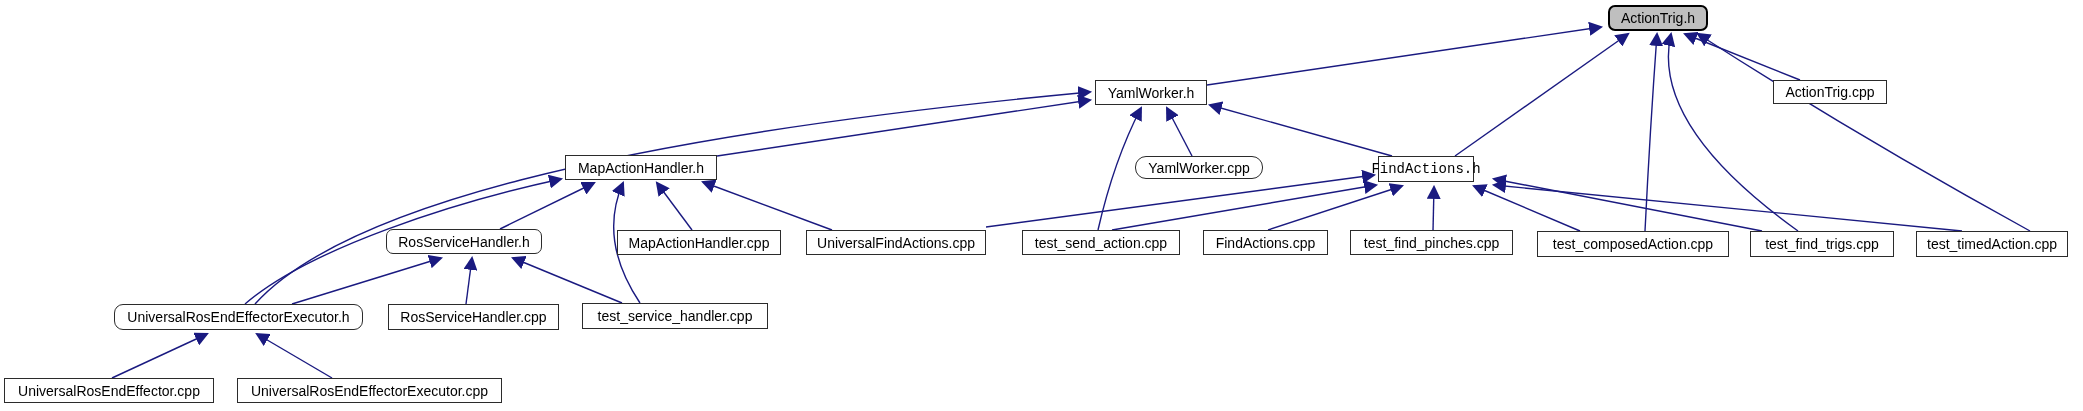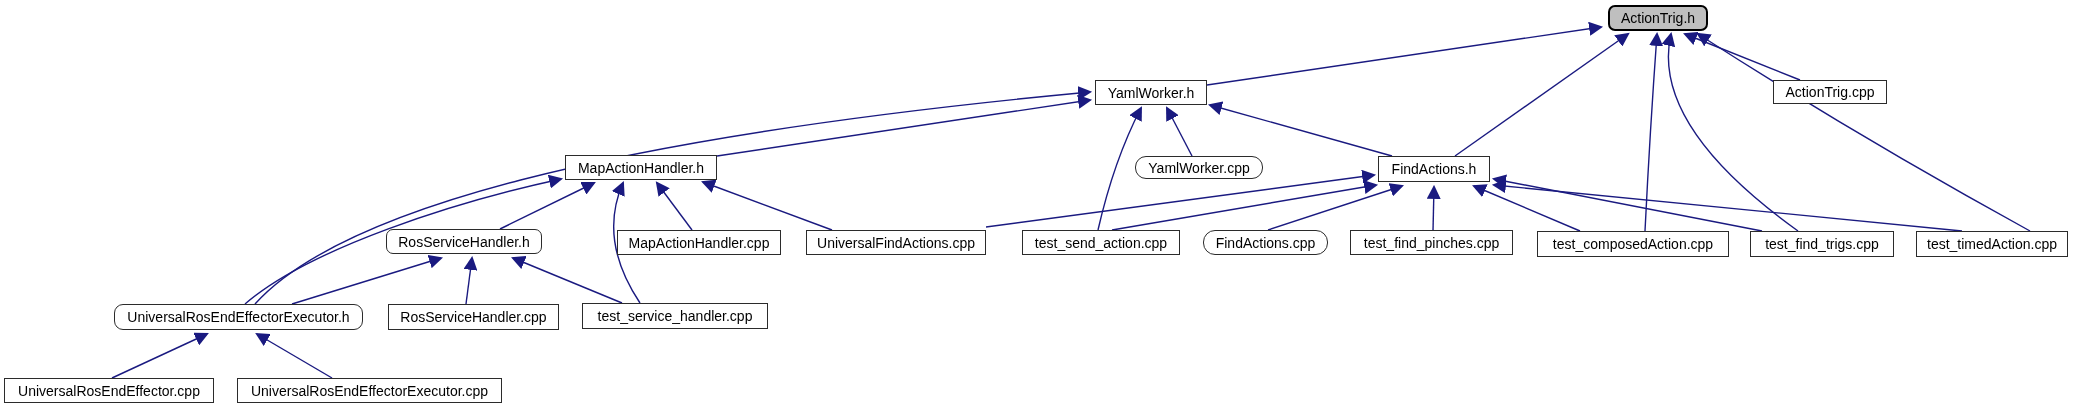--- a/index.html
+++ b/index.html
@@ -52,26 +52,26 @@
         <path class="edge" d="M 112,378 L 207,334" marker-end="url(#arrow)"></path>
         <path class="edge" d="M 332,378 L 257,334" marker-end="url(#arrow)"></path>
       </g>
   </svg>
   <div id="node-layer">
       <div class="node root" style="left: 1608px; top: 5px; width: 100px; height: 26px; border-radius: 7px;">ActionTrig.h</div>
       <div class="node" style="left: 1095px; top: 80px; width: 112px; height: 25px;">YamlWorker.h</div>
       <div class="node" style="left: 1773px; top: 80px; width: 114px; height: 24px;">ActionTrig.cpp</div>
       <div class="node" style="left: 565px; top: 155px; width: 152px; height: 25px;">MapActionHandler.h</div>
       <div class="node" style="left: 1135px; top: 156px; width: 128px; height: 23px; border-radius: 11px;">YamlWorker.cpp</div>
-      <div class="node" style="left: 1378px; top: 156px; width: 112px; height: 26px;">FindActions.h</div>
+      <div class="node" style="left: 1378px; top: 156px; width: 96px; height: 26px; font-family: Liberation Mono, monospace;">FindActions.h</div>
       <div class="node" style="left: 386px; top: 229px; width: 156px; height: 25px; border-radius: 7px;">RosServiceHandler.h</div>
       <div class="node" style="left: 617px; top: 230px; width: 164px; height: 25px;">MapActionHandler.cpp</div>
       <div class="node" style="left: 806px; top: 230px; width: 180px; height: 25px;">UniversalFindActions.cpp</div>
       <div class="node" style="left: 1022px; top: 230px; width: 158px; height: 25px;">test_send_action.cpp</div>
-      <div class="node" style="left: 1203px; top: 230px; width: 125px; height: 25px; border-radius: 12px;">FindActions.cpp</div>
+      <div class="node" style="left: 1203px; top: 230px; width: 125px; height: 25px;">FindActions.cpp</div>
       <div class="node" style="left: 1350px; top: 230px; width: 163px; height: 25px;">test_find_pinches.cpp</div>
       <div class="node" style="left: 1537px; top: 231px; width: 192px; height: 26px;">test_composedAction.cpp</div>
       <div class="node" style="left: 1750px; top: 231px; width: 144px; height: 26px;">test_find_trigs.cpp</div>
       <div class="node" style="left: 1916px; top: 231px; width: 152px; height: 26px;">test_timedAction.cpp</div>
       <div class="node" style="left: 114px; top: 304px; width: 249px; height: 26px; border-radius: 9px;">UniversalRosEndEffectorExecutor.h</div>
       <div class="node" style="left: 388px; top: 304px; width: 171px; height: 26px;">RosServiceHandler.cpp</div>
       <div class="node" style="left: 582px; top: 303px; width: 186px; height: 26px;">test_service_handler.cpp</div>
       <div class="node" style="left: 4px; top: 378px; width: 210px; height: 25px;">UniversalRosEndEffector.cpp</div>
       <div class="node" style="left: 237px; top: 378px; width: 265px; height: 25px;">UniversalRosEndEffectorExecutor.cpp</div>
     </div>

